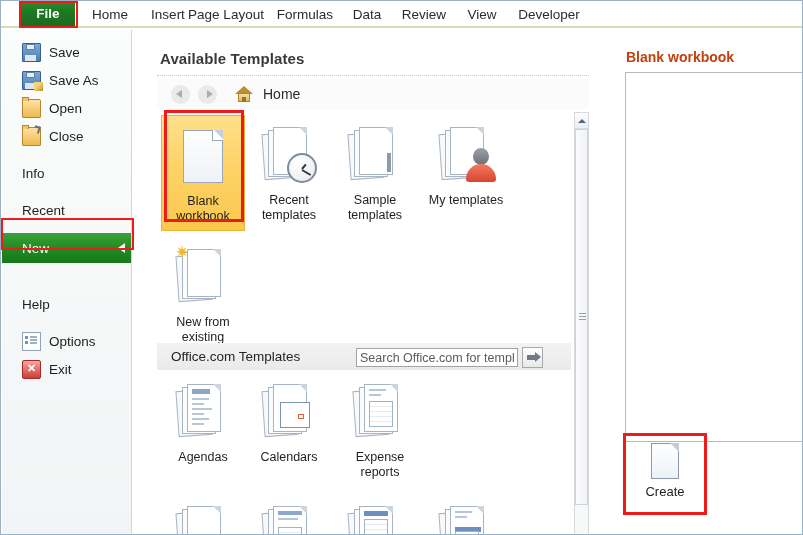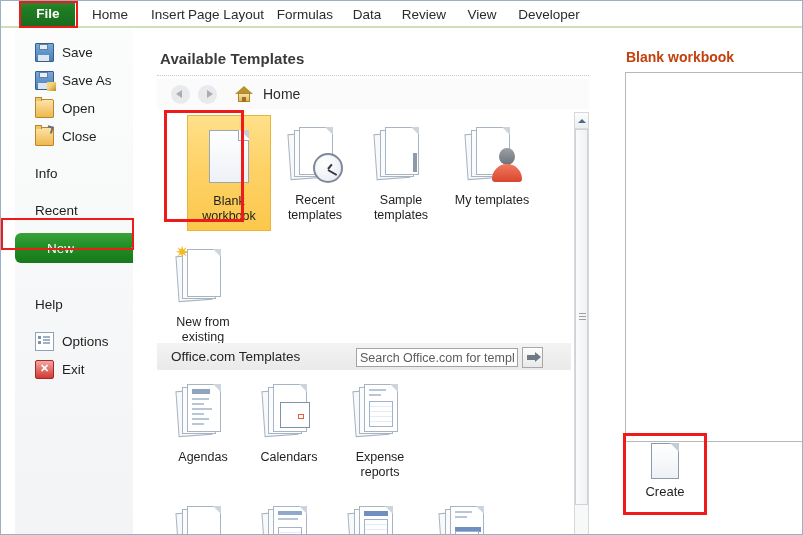--- a/index.html
+++ b/index.html
@@ -56,21 +56,20 @@
     pointer-events: none;
   }
 
   
   .sidebar {
     position: absolute; left: 1px; top: 29px;
     width: 130px; height: 505px;
     background: linear-gradient(to bottom, #fbfcfc 0%, #f2f4f5 100%);
     border-right: 1px solid #d2d7da;
     box-sizing: border-box;
-    margin-left: 13px;
   }
   .side-item {
     position: relative;
     height: 28px;
     display: flex;
     align-items: center;
     padding-left: 20px;
     font-size: 13.5px;
     color: #1e1e1e;
     cursor: default;
@@ -81,22 +80,21 @@
     margin-right: 8px;
     flex: 0 0 17px;
     position: relative;
   }
   .side-item.noicon { padding-left: 20px; }
   .side-gap { height: 9px; }
 
   .side-item.selected {
     background: linear-gradient(to bottom, #3ba23b 0%, #1f8c22 50%, #17781b 100%);
     color: #ffffff;
-    padding-left: 32px;
-    border-radius: 6px;
+    padding-left: 20px;
   }
   .new-hl {
     position: absolute;
     left: 0px; top: 217px;
     width: 133px; height: 32px;
     border: 2px solid #ef1b1b;
     box-sizing: border-box;
     pointer-events: none;
     z-index: 5;
   }
@@ -294,21 +292,20 @@
   }
   .tmpl .cap {
     font-size: 12.5px;
     line-height: 15px;
     color: #1f1f1f;
     margin-top: 3px;
   }
   .tmpl.selected {
     background: linear-gradient(to bottom,#ffe08a 0%, #fdd267 45%, #fbc84c 100%);
     border: 1px solid #e8b43c;
-    margin-left: 26px;
   }
   .blank-hl {
     position: absolute;
     left: 163px; top: 109px;
     width: 80px; height: 112px;
     border: 3px solid #ef1b1b;
     box-sizing: border-box;
     pointer-events: none;
     z-index: 6;
   }

